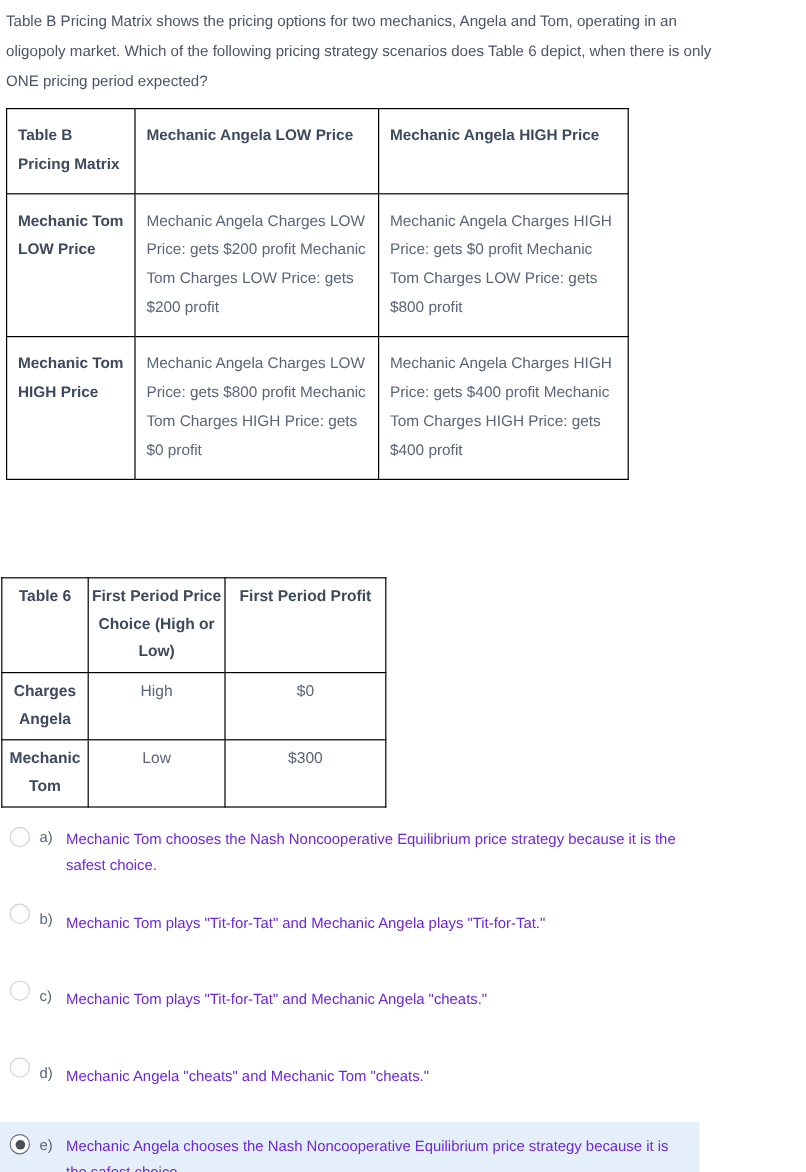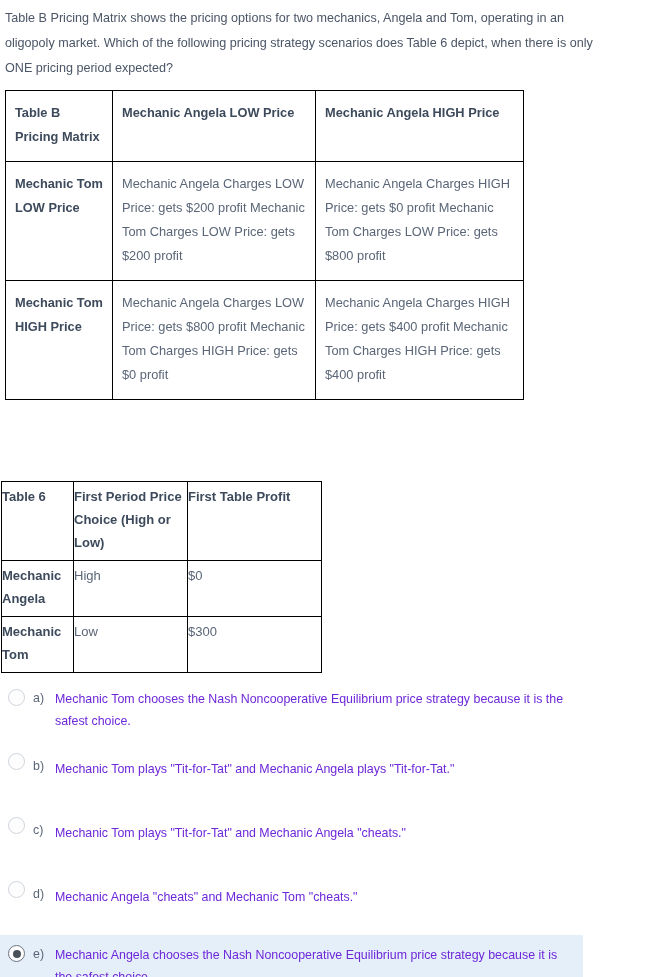--- a/index.html
+++ b/index.html
@@ -77,20 +77,21 @@
   .t6-wrap {
     position: absolute;
     left: 1px;
     top: 481px;
     width: 320px;
   }
   table.t6 {
     border-collapse: collapse;
     width: 320px;
     table-layout: fixed;
+    text-align: center;
   }
   table.t6 td {
     border: 1px solid #000000;
     vertical-align: top;
     padding: 3px 0 6px 0;
     font-size: 13px;
     line-height: 23px;
     color: #5a6677;
   }
   table.t6 td.hdr {
@@ -206,24 +207,24 @@
     <table class="t6">
       <colgroup>
           <col class="d1">
           <col class="d2">
           <col class="d3">
         </colgroup>
       <tbody>
         <tr>
           <td class="hdr">Table 6</td>
           <td class="hdr">First Period Price Choice (High or Low)</td>
-          <td class="hdr">First Table Profit</td>
-        </tr>
-        <tr>
-          <td class="hdr">Mechanic Angela</td>
+          <td class="hdr">First Period Profit</td>
+        </tr>
+        <tr>
+          <td class="hdr">Charges Angela</td>
           <td>High</td>
           <td>$0</td>
         </tr>
         <tr>
           <td class="hdr">Mechanic Tom</td>
           <td>Low</td>
           <td>$300</td>
         </tr>
       </tbody>
     </table>

